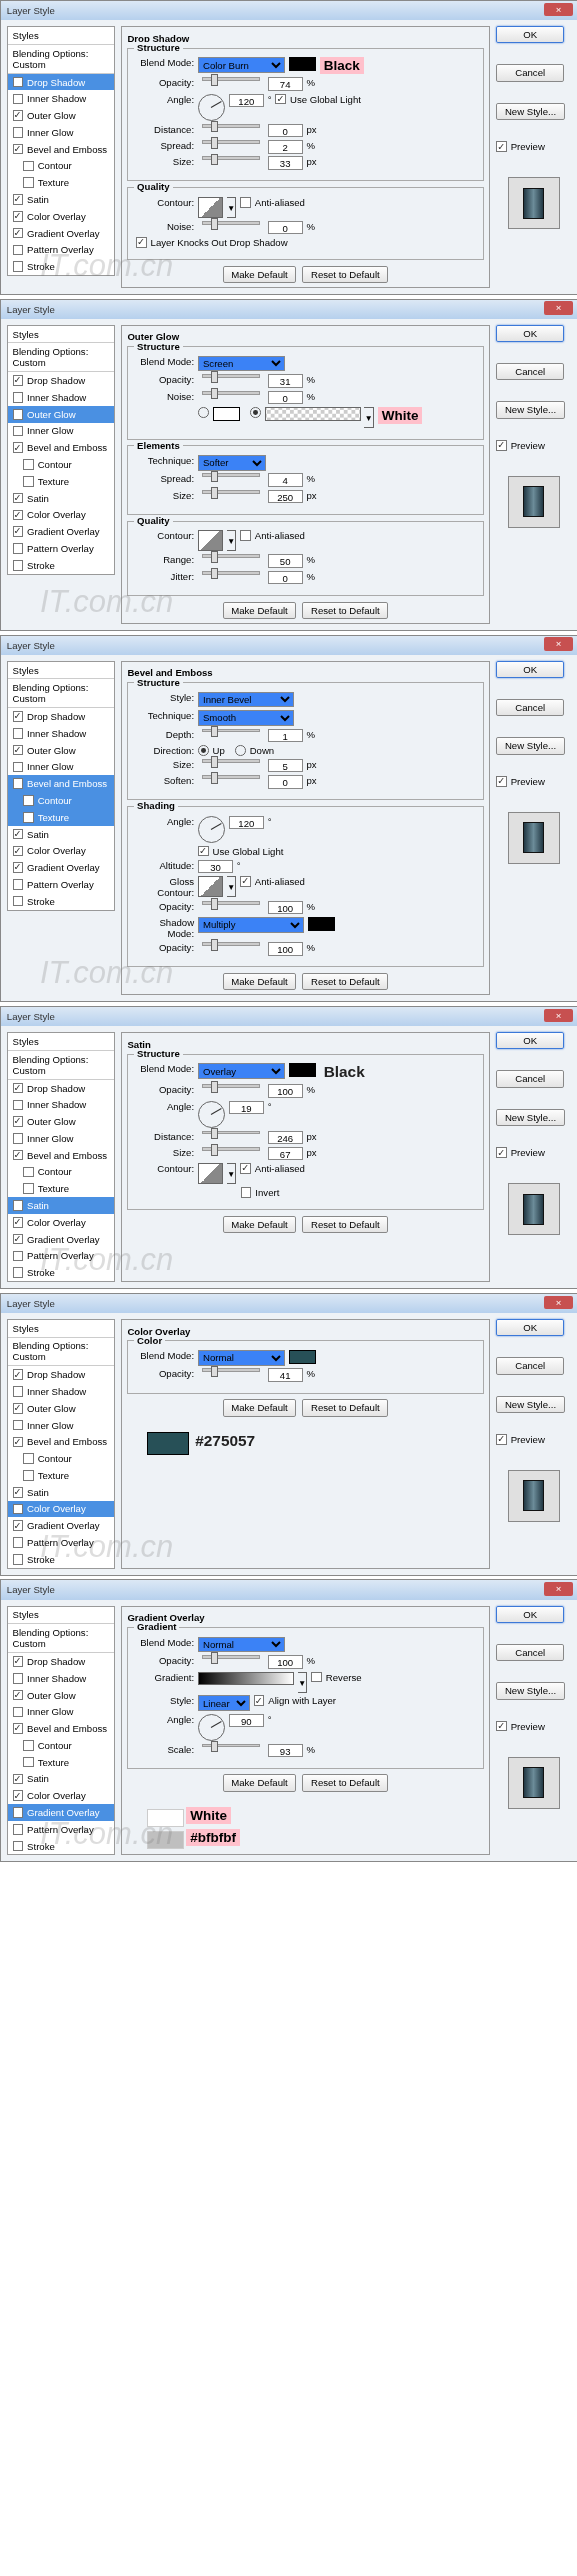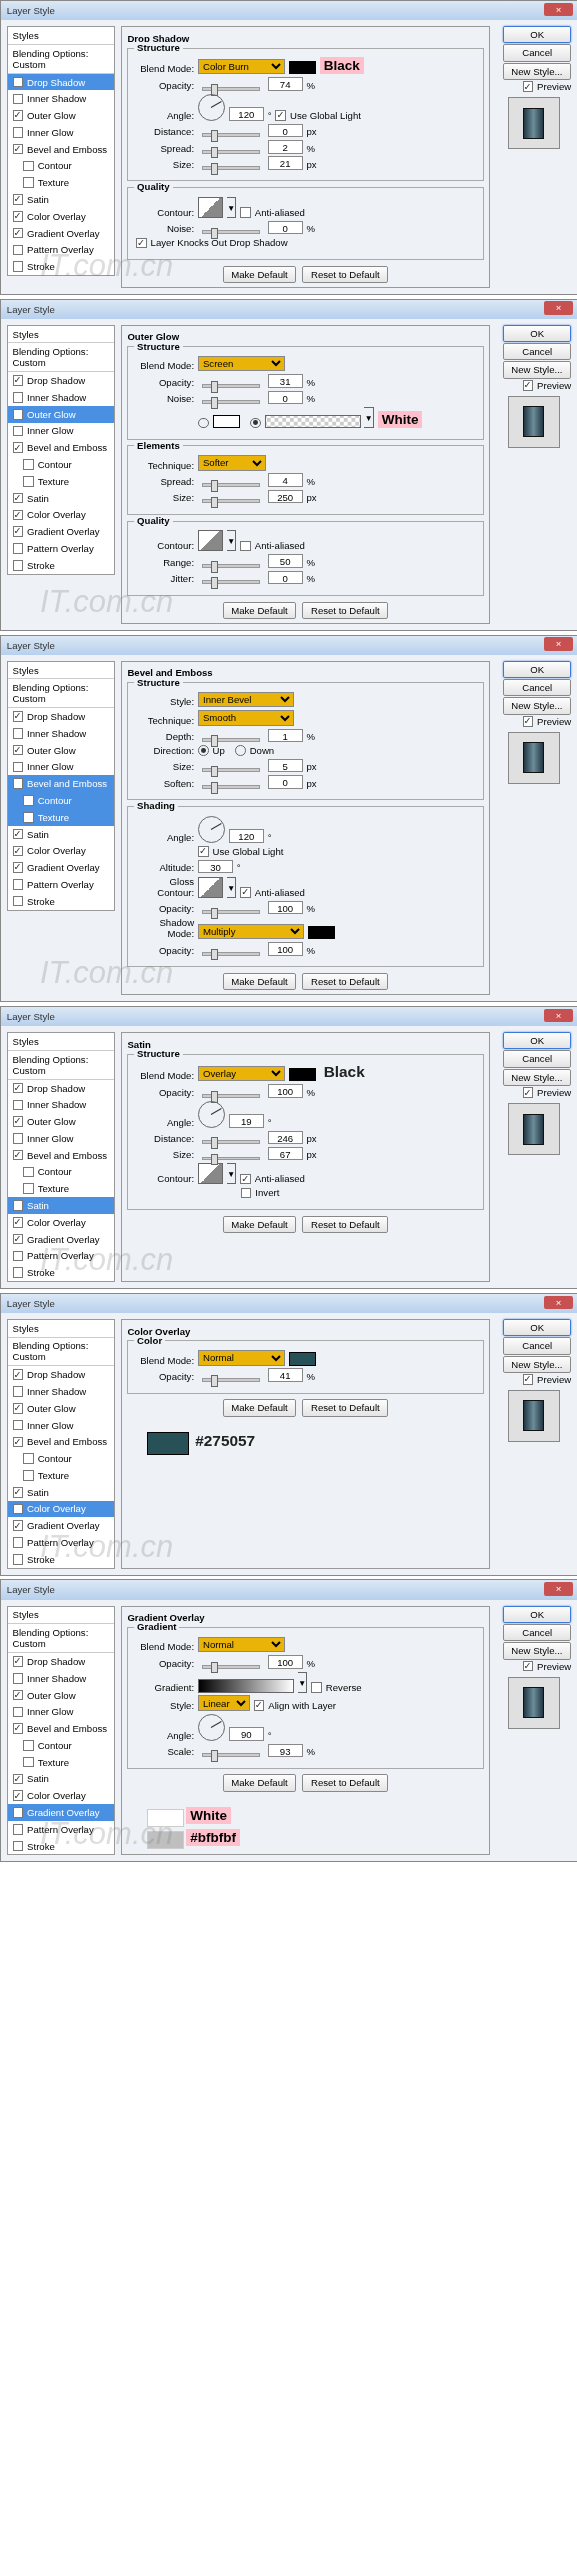--- a/index.html
+++ b/index.html
@@ -15,33 +15,33 @@
   .style-row { padding: 2.9px 4.8px; display: flex; align-items: center; gap: 3.9px; }
   .style-row.sel { background: #4a90e2; color: #fff; }
   .style-row.sub { padding-left: 15.4px; }
   .cb { width: 10.6px; height: 10.6px; border: 1px solid #777; background: #fff; display: inline-block; position: relative; }
   .cb.on::after { content: "✓"; position: absolute; left: 0; top: -1.9px; font-size: 9.6px; color: #333; }
   .style-row.sel .cb.on::after { color: #fff; }
   .settings { flex: 1; border: 1px solid #999; background: #eef2f6; padding: 3.9px 5.8px; }
   .group-title { font-weight: bold; margin: 1.9px 0 3.9px 0; }
   .fieldset { border: 1px solid #aaa; padding: 5.8px 7.7px 7.7px 7.7px; margin-bottom: 5.8px; position: relative; }
   .legend { position: absolute; top: -6.8px; left: 5.8px; background: #eef2f6; padding: 0 2.9px; font-weight: bold; }
-  .row { display: flex; align-items: flex-end; gap: 3.9px; margin: 2.9px 0; }
+  .row { display: flex; align-items: flex-start; gap: 3.9px; margin: 2.9px 0; }
   .lbl { width: 58px; text-align: right; }
-  select, .sel-box { height: 15.4px; font-size: 9.6px; border: 1px solid #888; background: #eab308; }
+  select, .sel-box { height: 15.4px; font-size: 9.6px; border: 1px solid #888; background: #3b82f6; }
   .num { width: 35px; height: 13.5px; border: 1px solid #888; background: #fff; text-align: center; line-height: 13.5px; }
   .slider { width: 58px; height: 3.9px; background: #ccc; border: 1px solid #999; position: relative; margin: 0 3.9px; }
   .slider::after { content: ""; position: absolute; width: 5.8px; height: 9.6px; background: #ddd; border: 1px solid #666; top: -3.9px; left: 7.7px; }
   .swatch { width: 27px; height: 13.5px; border: 1px solid #000; }
   .swatch.black { background: #000; }
   .swatch.white { background: #fff; }
   .swatch.teal { background: #275057; }
   .btn { height: 17.4px; border: 1px solid #888; background: linear-gradient(#fdfdfd,#e4e4e4); padding: 0 7.7px; line-height: 15.4px; display: inline-block; text-align: center; border-radius: 1.9px; min-width: 68px; }
   .btn.def { border: 1px solid #3b78d8; box-shadow: 0 0 1.9px #3b78d8; }
-  .rcol { width: 75px; display: flex; flex-direction: column; gap: 1px; align-items: flex-end; }
+  .rcol { width: 75px; display: flex; flex-direction: column; gap: 21px; align-items: flex-start; }
   .prev-cb { display: flex; align-items: center; gap: 3.9px; justify-content: flex-end; }
   .thumb { width: 52px; height: 52px; border: 1px solid #888; background: #e0e0e0; margin: 3.9px auto 0 auto; display: flex; align-items: center; justify-content: center; }
   .thumb-inner { width: 21px; height: 31px; background: linear-gradient(90deg,#223844,#6c8c99,#223844); border: 1px solid #111; }
   .angle { width: 27px; height: 27px; border: 1px solid #666; border-radius: 50%; position: relative; display: inline-block; }
   .angle::after { content: ""; position: absolute; width: 11.6px; height: 1px; background: #333; top: 50%; left: 50%; transform-origin: left center; transform: rotate(-30deg); }
   .contour { width: 25px; height: 21px; border: 1px solid #666; background: linear-gradient(135deg,#fff 50%,#888 50%); display: inline-block; }
   .dd-arrow { width: 9.6px; height: 21px; border: 1px solid #666; border-left: none; display: inline-block; text-align: center; line-height: 19.3px; }
   .radio { width: 10.6px; height: 10.6px; border: 1px solid #666; border-radius: 50%; display: inline-block; position: relative; }
   .radio.on::after { content: ""; position: absolute; width: 4.8px; height: 4.8px; background: #333; border-radius: 50%; top: 1.9px; left: 1.9px; }
   .annot { background: #ffc0cb; padding: 1px 3.9px; font-size: 13.5px; font-weight: bold; }
@@ -140,21 +140,21 @@
             </div>
       <div class="row">
               <span class="lbl">Spread:</span>
               <span class="slider"></span>
               <span class="num">2</span>
               <span>%</span>
             </div>
       <div class="row">
               <span class="lbl">Size:</span>
               <span class="slider"></span>
-              <span class="num">21</span>
+              <span class="num">33</span>
               <span>px</span>
             </div>
     </div>
     <div class="fieldset">
             <span class="legend">Quality</span>
       <div class="row">
               <span class="lbl">Contour:</span>
               <span class="contour"></span>
               <span class="dd-arrow">▾</span> 
               <span class="cb"></span>

